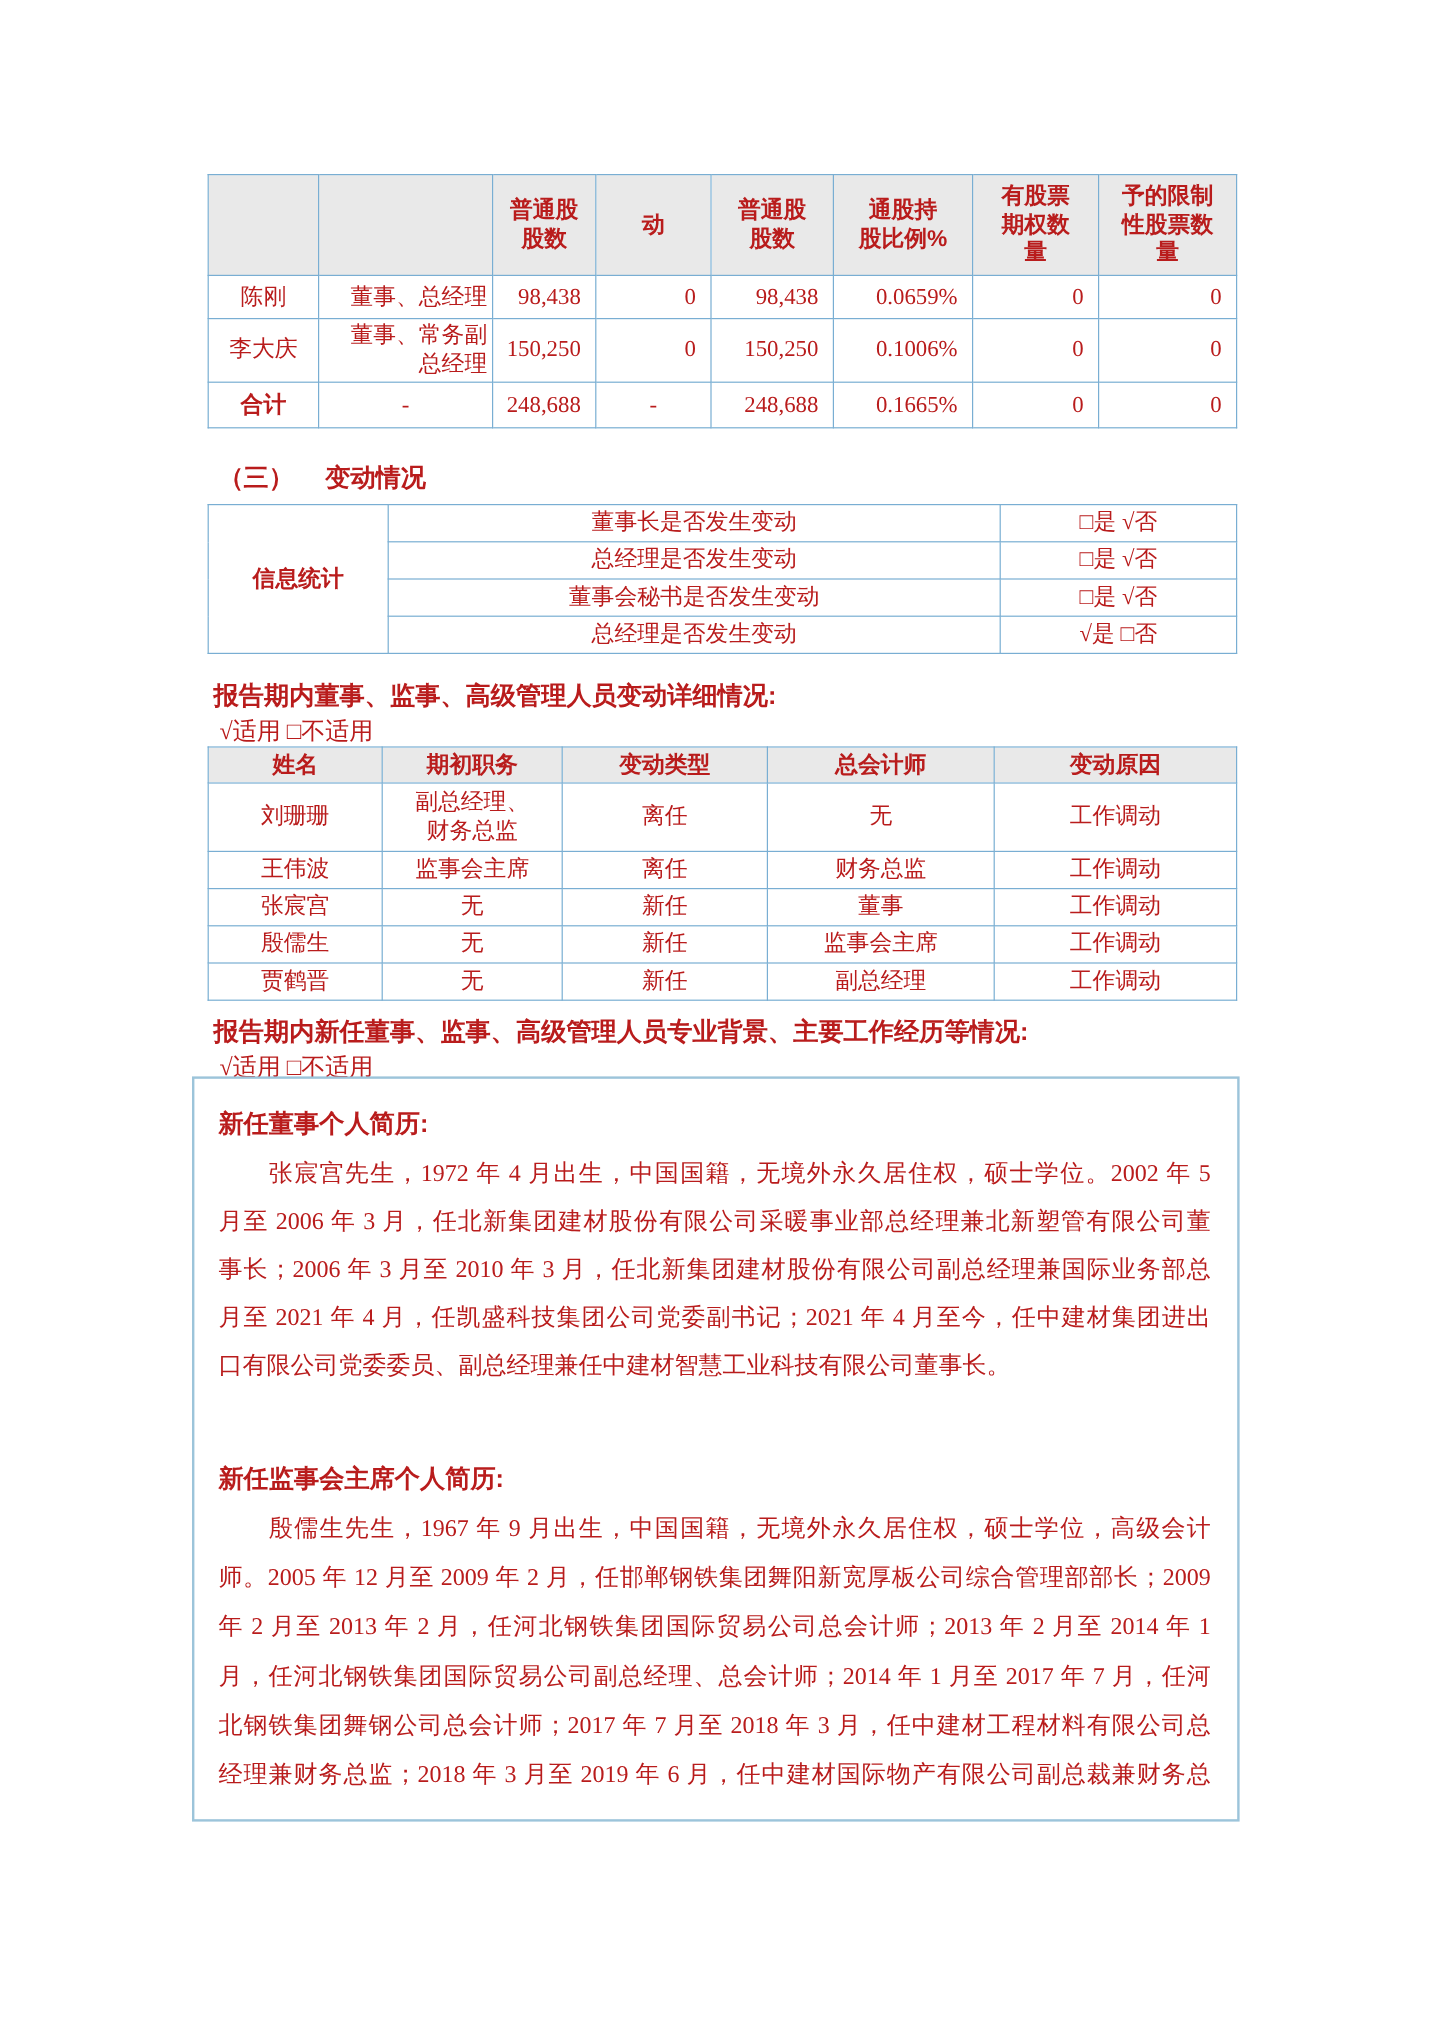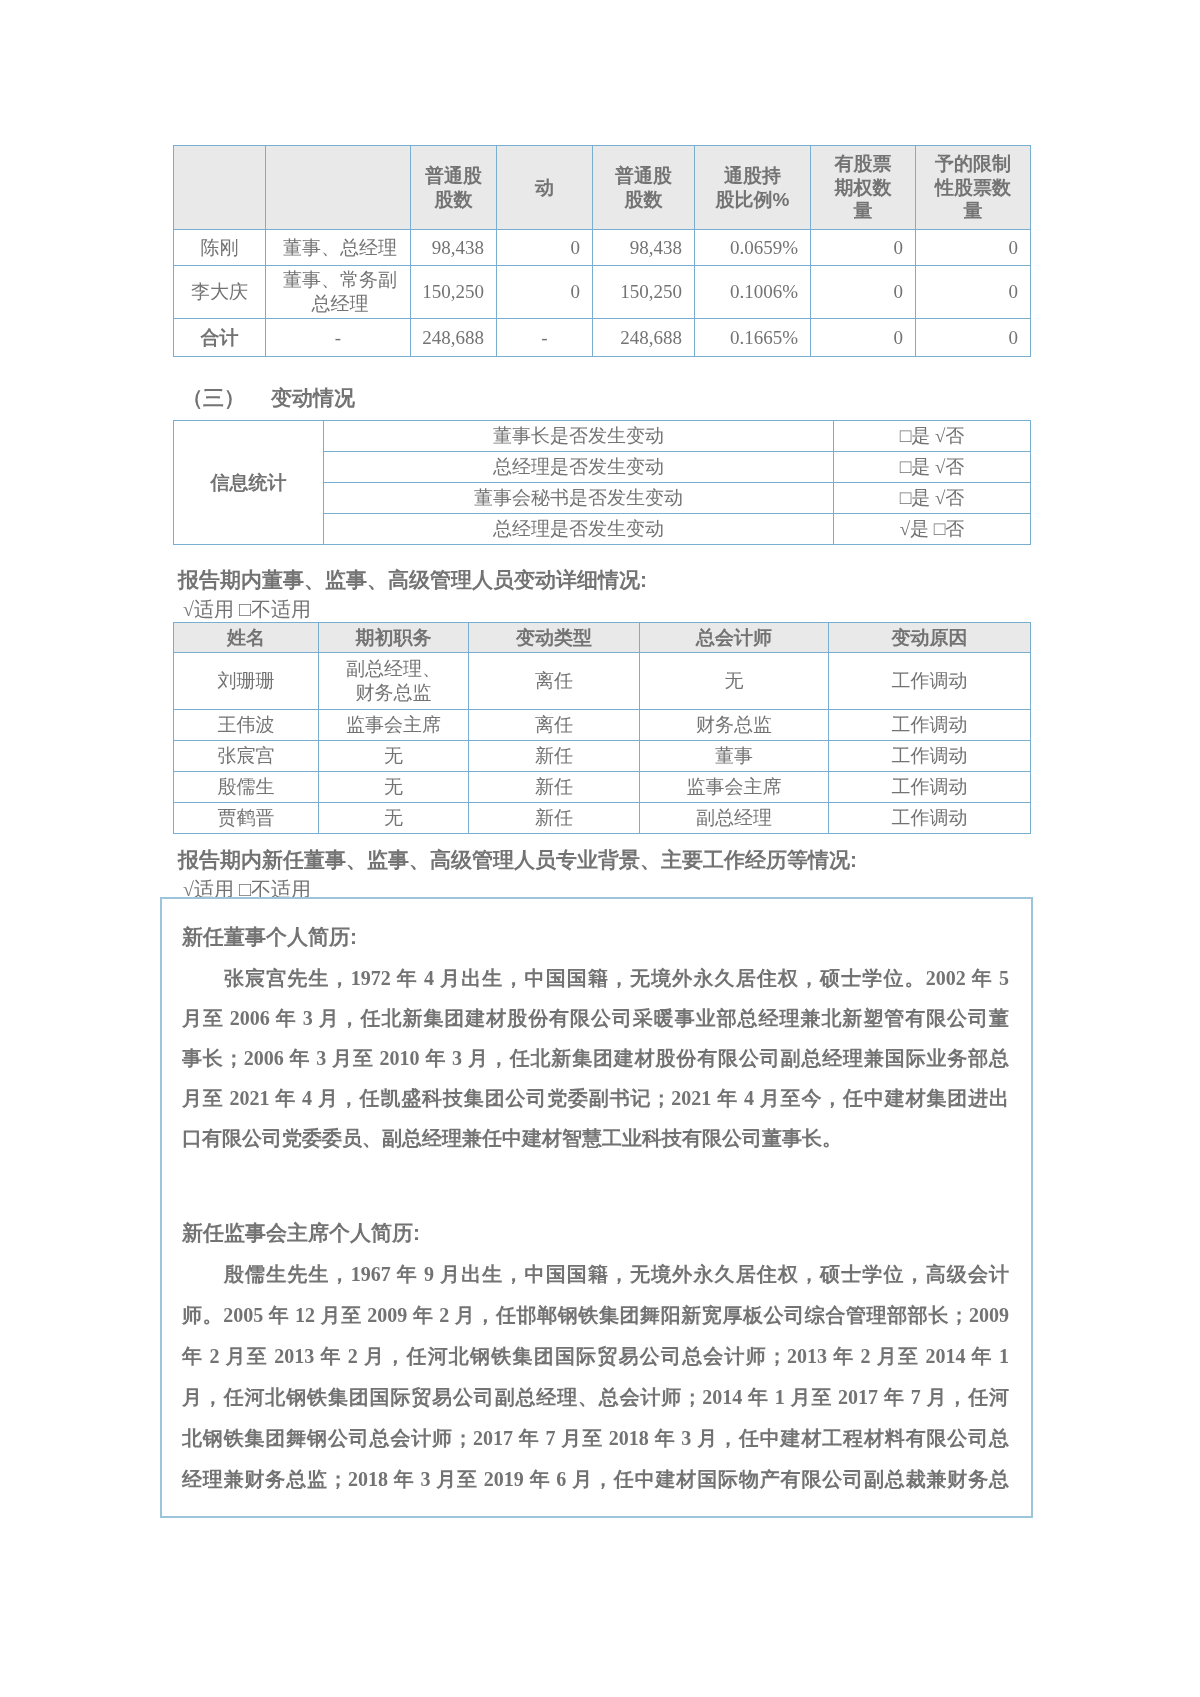--- a/index.html
+++ b/index.html
@@ -1,30 +1,30 @@
 <!DOCTYPE html>
 <html><head>
 <meta charset="utf-8">
 <style>
   html,body{margin:0;padding:0;background:#ffffff;}
   .page{position:relative;width:1200px;height:1697px;background:#ffffff;overflow:hidden;
-        font-family:"Liberation Serif","DejaVu Serif",serif;color:#737373;}
+        font-family:"Liberation Serif","DejaVu Serif",serif;color:#b91c1c;}
   table{border-collapse:collapse;table-layout:fixed;}
   td{border:1.5px solid #79aed3;font-size:19px;line-height:1.25;overflow:hidden;
      vertical-align:middle;text-align:center;padding:2px 4px;}
   .hdr{background:#e9e9e9;font-family:"Liberation Sans","DejaVu Sans",sans-serif;
        font-weight:bold;white-space:pre-line;}
   
   .top-table{position:absolute;left:173px;top:145px;width:857px;}
   .top-table .hrow td{height:79px;}
   .top-table .r1 td{height:31px;}
   .top-table .r2 td{height:48px;}
   .top-table .r3 td{height:33px;}
   .top-table td.num{text-align:right;padding-right:12px;}
-  .top-table td.pos{text-align:center;padding-left:8px;}
+  .top-table td.pos{text-align:right;padding-left:8px;}
   .totals td{font-size:19px;}
   .totals td:first-child{font-family:"Liberation Sans","DejaVu Sans",sans-serif;font-weight:bold;}
   .totals td.dash{text-align:center;padding-right:4px;}
   
   .h-sans{position:absolute;font-family:"Liberation Sans","DejaVu Sans",sans-serif;
           font-weight:bold;font-size:21px;white-space:nowrap;}
   .sec-num{margin-right:26px;}
   
   .info-table{position:absolute;left:173px;top:420px;width:857px;}
   .info-table td{height:26px;}
@@ -36,21 +36,21 @@
   .chg-table .hrow td{height:25px;}
   .chg-table .tall td{height:52px;}
   .chg-table .norm td{height:26px;}
   .chg-table td.wrapcell{padding:2px 20px;}
   
   .bio-box{position:absolute;left:160px;top:897px;width:873px;height:621px;
            box-sizing:border-box;border:2.5px solid #9cc4da;padding:8px 22px 0 20px;}
   .bio-title{font-family:"Liberation Sans","DejaVu Sans",sans-serif;font-weight:bold;
              font-size:21px;line-height:30px;margin-top:15px;}
   .bio-para{margin-top:6px;font-size:20px;}
-  .bio-line{line-height:40px;text-align:justify;text-align-last:justify;white-space:normal;font-weight:bold;}
+  .bio-line{line-height:40px;text-align:justify;text-align-last:justify;white-space:normal;}
   .bio-line.first{text-indent:42px;}
   .bio-line.last{text-align-last:left;}
   .para2 .bio-line{line-height:41px;}
   .gap-title{margin-top:60px;}
 </style>
 </head>
 <body>
 
 <div class="page">
 

